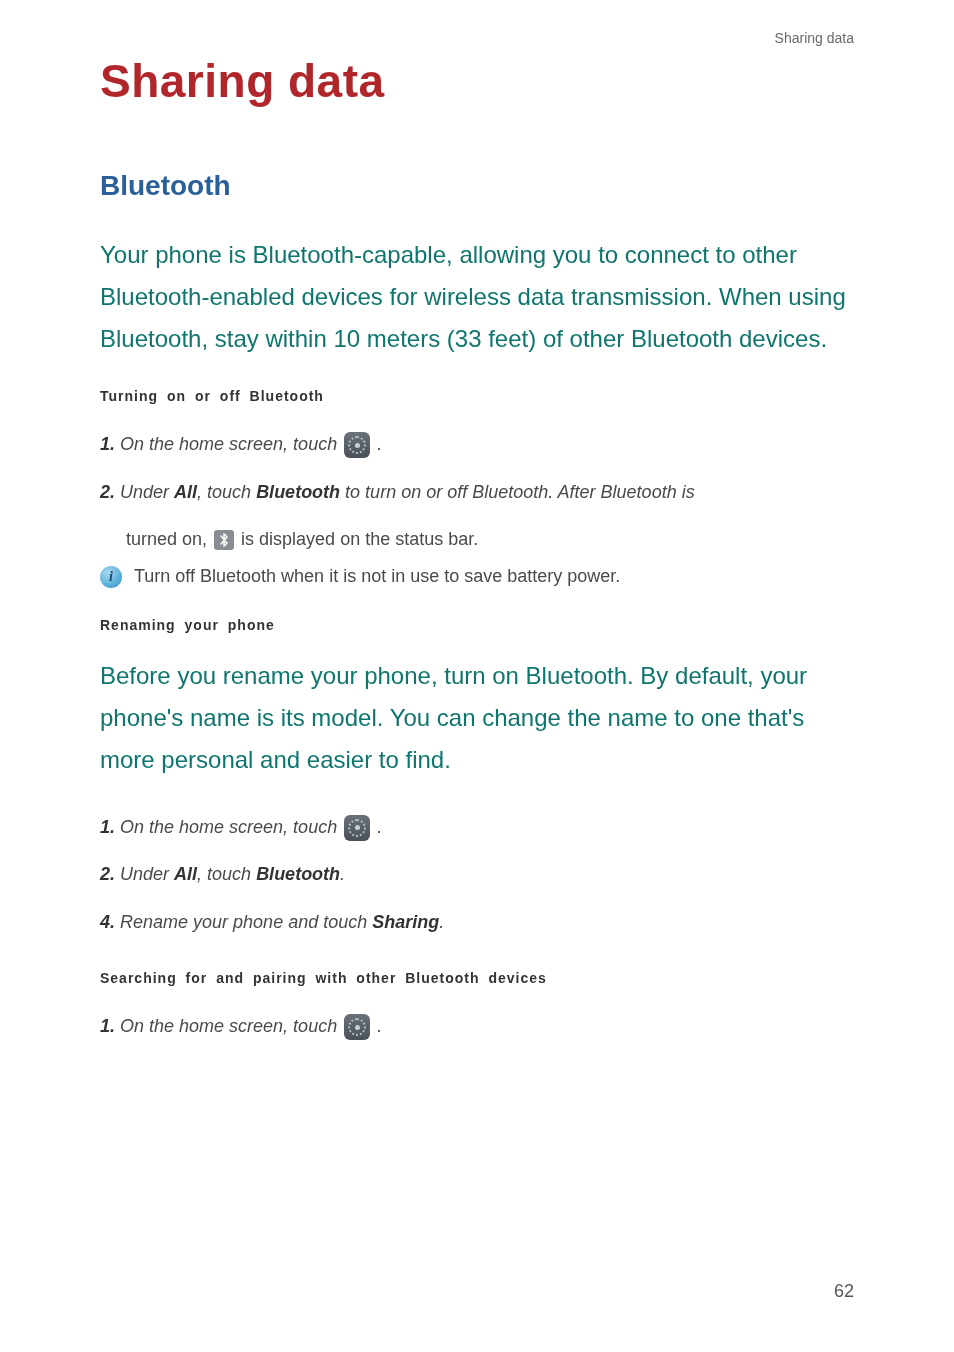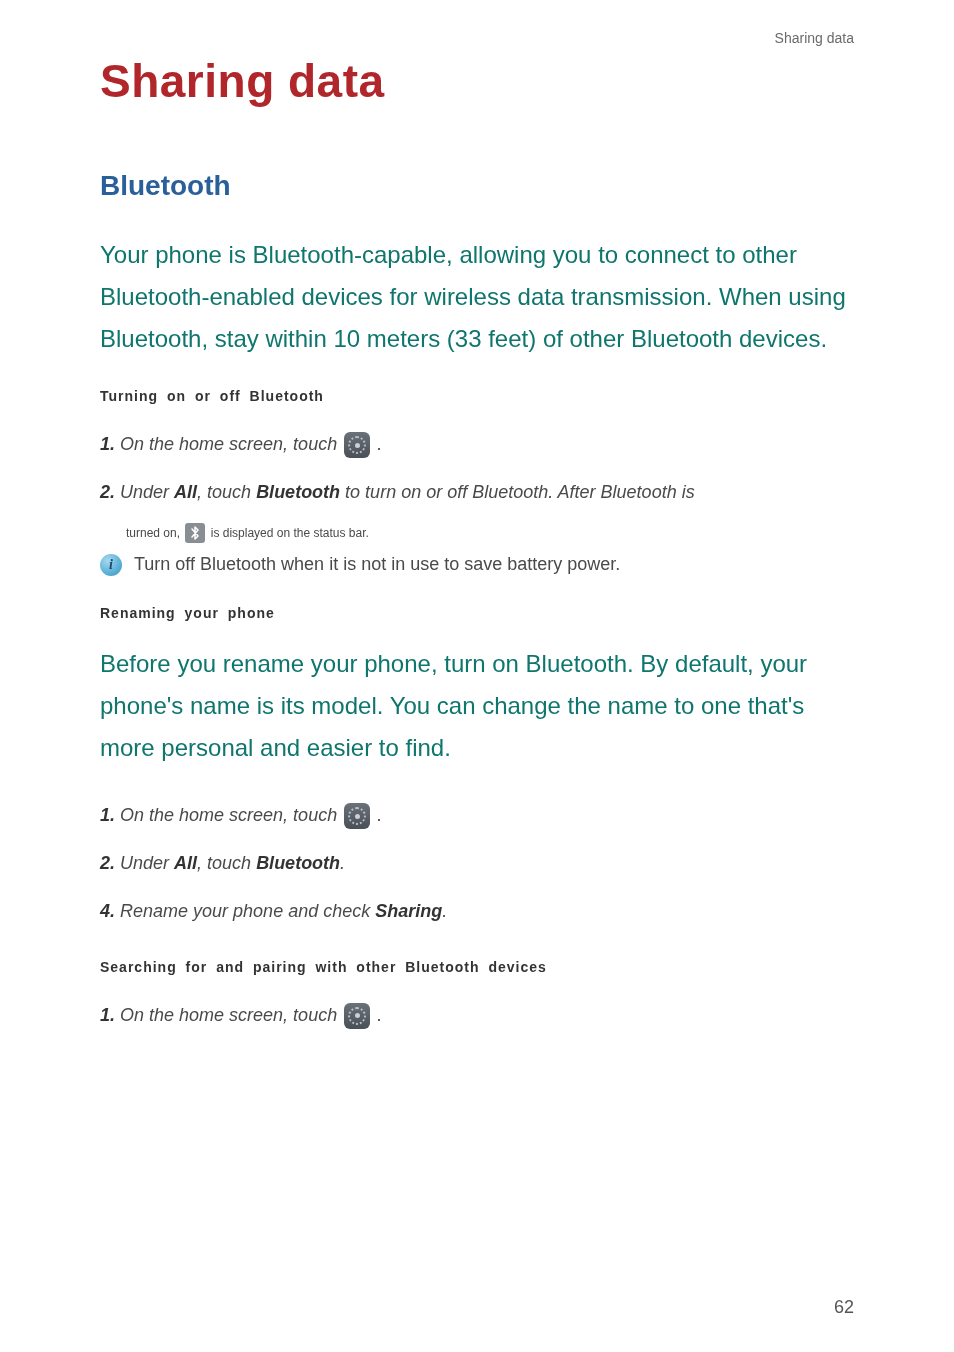--- a/index.html
+++ b/index.html
@@ -128,33 +128,33 @@
     font-size: 18px;
     line-height: 1.6;
     text-align: center;
   }
   .gt {
     margin: 0 4px;
     font-size: 15px;
   }
   .page-number {
     position: absolute;
-    bottom: 34px;
+    bottom: 50px;
     right: 100px;
     font-size: 18px;
     color: #555;
   }
   .step-line {
     font-size: 18px;
     line-height: 2.1;
     margin-bottom: 10px;
     font-style: italic;
   }
   .step-line2 {
-    font-size: 12px;
+    font-size: 18px;
     line-height: 1.9;
     padding-left: 26px;
   }
   .inline {
     vertical-align: middle;
   }
 </style>
 </head>
 <body>
 
@@ -207,21 +207,21 @@
   </div>
 
   <div class="step-line">
     <span class="num bold">2.</span>
     <span>Under </span><span class="bold">All</span><span>, touch </span><span class="bold">Bluetooth</span><span>.</span>
   </div>
 
 
   <div class="step-line" style="margin-bottom:28px">
     <span class="num bold">4.</span>
-    <span>Rename your phone and check </span><span class="bold">Sharing</span><span>.</span>
+    <span>Rename your phone and touch </span><span class="bold">Sharing</span><span>.</span>
   </div>
 
   <h3 class="h3">Searching for and pairing with other Bluetooth devices</h3>
 
 
   <div class="step-line">
     <span class="num bold">1.</span>
     <span>On the home screen, touch </span>
     <span class="icon-settings inline"></span>
     <span>.</span>

